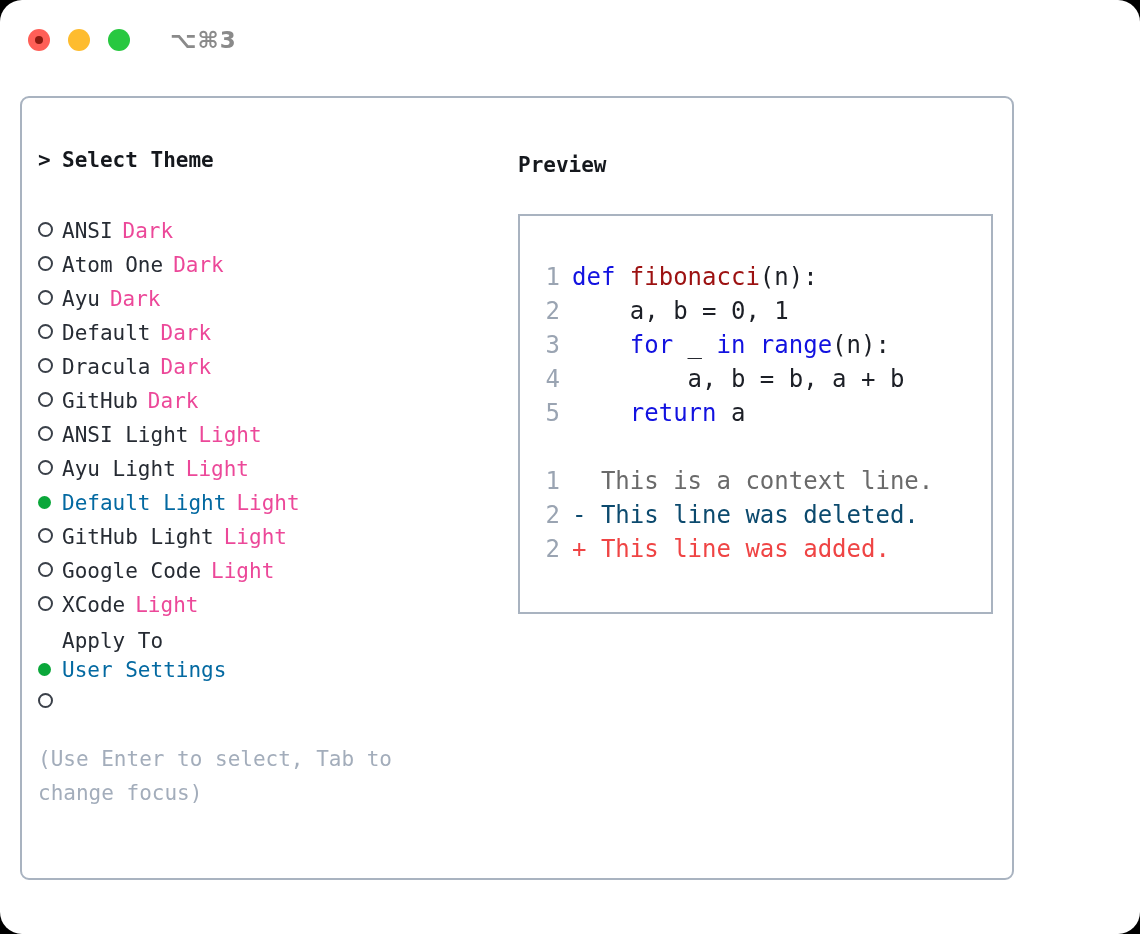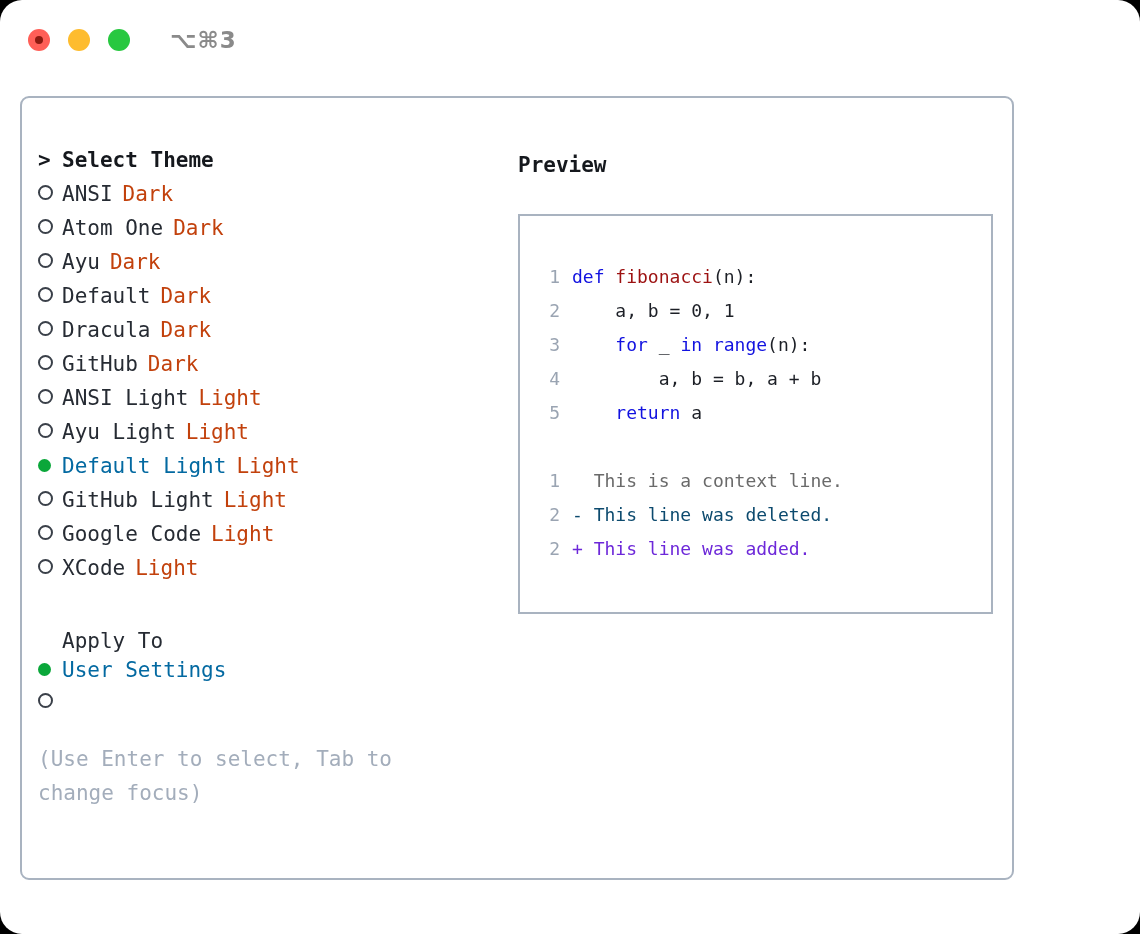--- a/index.html
+++ b/index.html
@@ -106,22 +106,23 @@
     width: 24px;
     flex: 0 0 24px;
     font-size: 21px;
     line-height: 1;
   }
   .heading {
     font-weight: bold;
     color: #15181d;
   }
   .badge {
-    color: #c2410c;
+    color: #ec4899;
     margin-left: 10px;
+    margin-top: 37px;
   }
   .row.selected .label { color: #0369a1; }
   .row.selected .marker { color: #0aa73a; }
   .marker .dot-filled {
     display: inline-block;
     width: 13px; height: 13px;
     border-radius: 50%;
     background: #0aa73a;
     vertical-align: 1px;
   }
@@ -169,38 +170,38 @@
   }
   .preview-box {
     margin-top: 32px;
     width: 475px;
     height: 400px;
     border: 2px solid #a9b3c0;
     box-sizing: border-box;
     padding: 44px 0 0 14px;
   }
   .code-line {
-    font-size: 18px;
+    font-size: 24px;
     height: 34px;
     line-height: 34px;
     white-space: pre;
     color: #1c1f26;
   }
   .lineno {
     display: inline-block;
     width: 26px;
     text-align: right;
     color: #9aa4b2;
     margin-right: 12px;
   }
   .kw   { color: #1212e0; }
   .fn   { color: #9c1111; }
   .ctx  { color: #6a6a6a; }
   .del  { color: #0c4a6e; }
-  .add  { color: #6d28d9; }
+  .add  { color: #ef4444; }
   .blank-line { height: 34px; }
 </style>
 </head>
 <body>
 
 <div class="window">
 
   <div class="titlebar">
     <div class="lights">
       <span class="light red"></span>

